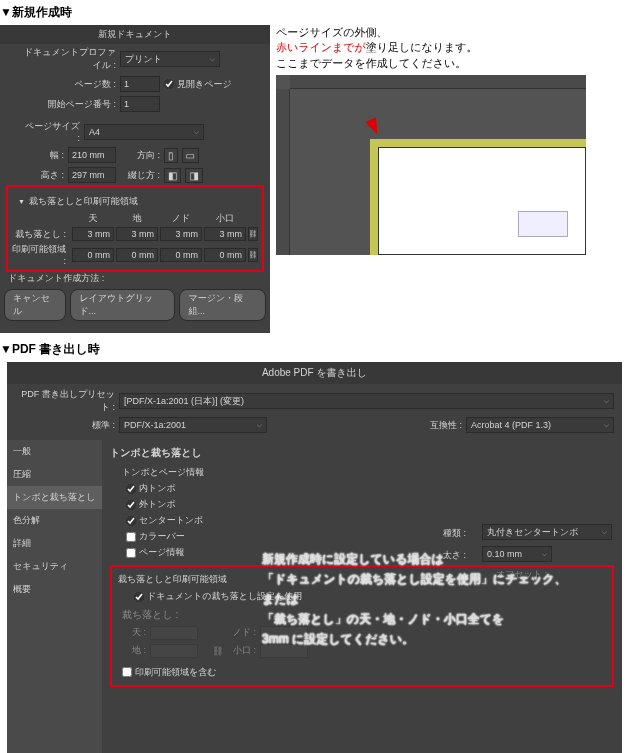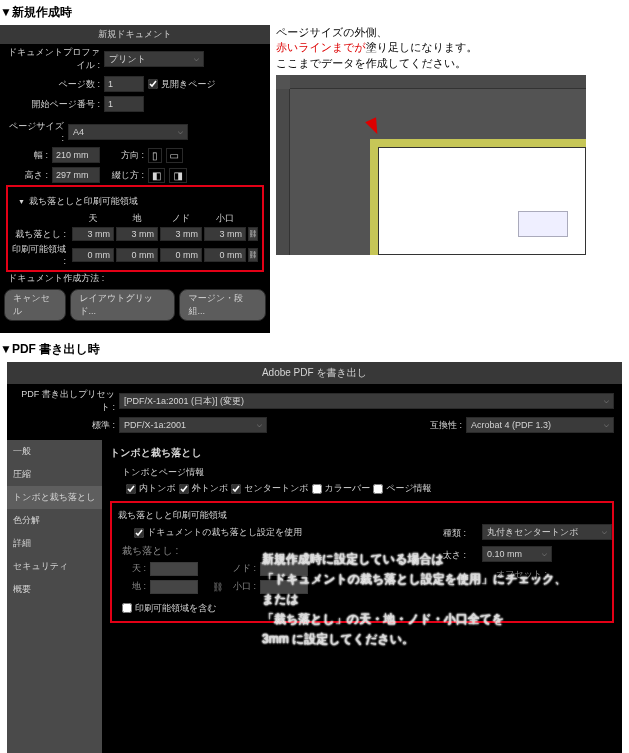--- a/index.html
+++ b/index.html
@@ -1,22 +1,22 @@
 <!DOCTYPE html>
 <html><head>
   <meta charset="utf-8">
   <style>
     *{margin:0;padding:0;box-sizing:border-box}
     body{font-family:"Hiragino Kaku Gothic ProN","Meiryo",sans-serif;font-size:10px;background:#fff;width:629px}
     .heading{font-size:12px;font-weight:bold;margin:4px 0}
     .top-row{display:flex;gap:6px;align-items:flex-start;margin-bottom:8px}
-    .panel{background:#000000;color:#d5d5d5}
+    .panel{background:#404040;color:#d5d5d5}
     .panel1{width:270px;padding:0 0 8px 0}
     .panel1 .titlebar{background:#383838;text-align:center;font-size:9px;padding:3px 0}
-    .row{display:flex;align-items:center;gap:4px;padding:2px 4px}
+    .row{display:flex;align-items:center;gap:4px;padding:2px 20px}
     .lbl{text-align:right;font-size:9px}
     .lbl-r{font-size:9px}
     .sel{background:#3a3a3a;border:1px solid #2a2a2a;color:#d5d5d5;font-size:9px;padding:1px 4px;height:16px;display:flex;align-items:center;justify-content:space-between;position:relative}
     .sel .chev{font-size:7px}
     .txt{background:#3a3a3a;border:1px solid #2a2a2a;color:#d5d5d5;font-size:9px;padding:1px 3px;height:16px;width:48px;display:flex;align-items:center}
     .cb{display:inline-flex;align-items:center;gap:3px;font-size:9px}
     .cb input{width:10px;height:10px;accent-color:#333}
     .sec-hdr{font-size:9px;padding:4px 8px;display:flex;align-items:center;gap:4px}
     .sec-hdr .tri{font-size:7px}
     .redbox{border:2px solid #e30016;margin:0 6px;padding:4px 2px}
@@ -46,21 +46,21 @@
     .pdf-row .lbl{width:100px}
     .pdf-row .sel{flex:1}
     .pdf-row .sel.sm{flex:0 0 148px}
     .pdf-body{display:flex;min-height:360px}
     .side{width:95px;background:#4a4a4a;display:flex;flex-direction:column;font-size:9px}
     .side-item{padding:5px 6px;cursor:pointer}
     .side-item.active{background:#5e5e5e}
     .main{flex:1;padding:6px 8px;position:relative}
     .main .hd1{font-size:10px;font-weight:bold;margin-bottom:4px}
     .sub{margin:6px 0 2px 12px;font-size:9px}
-    .cbcol{display:flex;flex-direction:row;gap:3px;margin-left:10px}
+    .cbcol{display:flex;flex-direction:column;gap:3px;margin-left:10px}
     .kind-row{display:flex;align-items:flex-end;gap:16px;margin-bottom:3px}
     .kind-row .klbl{width:30px;text-align:right;font-size:9px}
     .kind-row .sel{width:130px}
     .redbox2{border:2px solid #e30016;padding:6px;margin-top:6px}
     .dim{color:#8a8a8a}
     .dim .cell{background:#454545;border:1px solid #3a3a3a;padding:1px 3px;width:48px;height:14px}
     .bleed-grid{display:grid;grid-template-columns:24px 58px 10px 30px 58px;gap:4px;align-items:center;font-size:9px;margin-top:4px}
     .bleed-grid .blbl{text-align:right}
     .overlay{position:absolute;top:110px;left:160px;right:-10px;font-size:12px;line-height:1.5;background:transparent;pointer-events:none}
     .overlay p{margin-bottom:2px}

